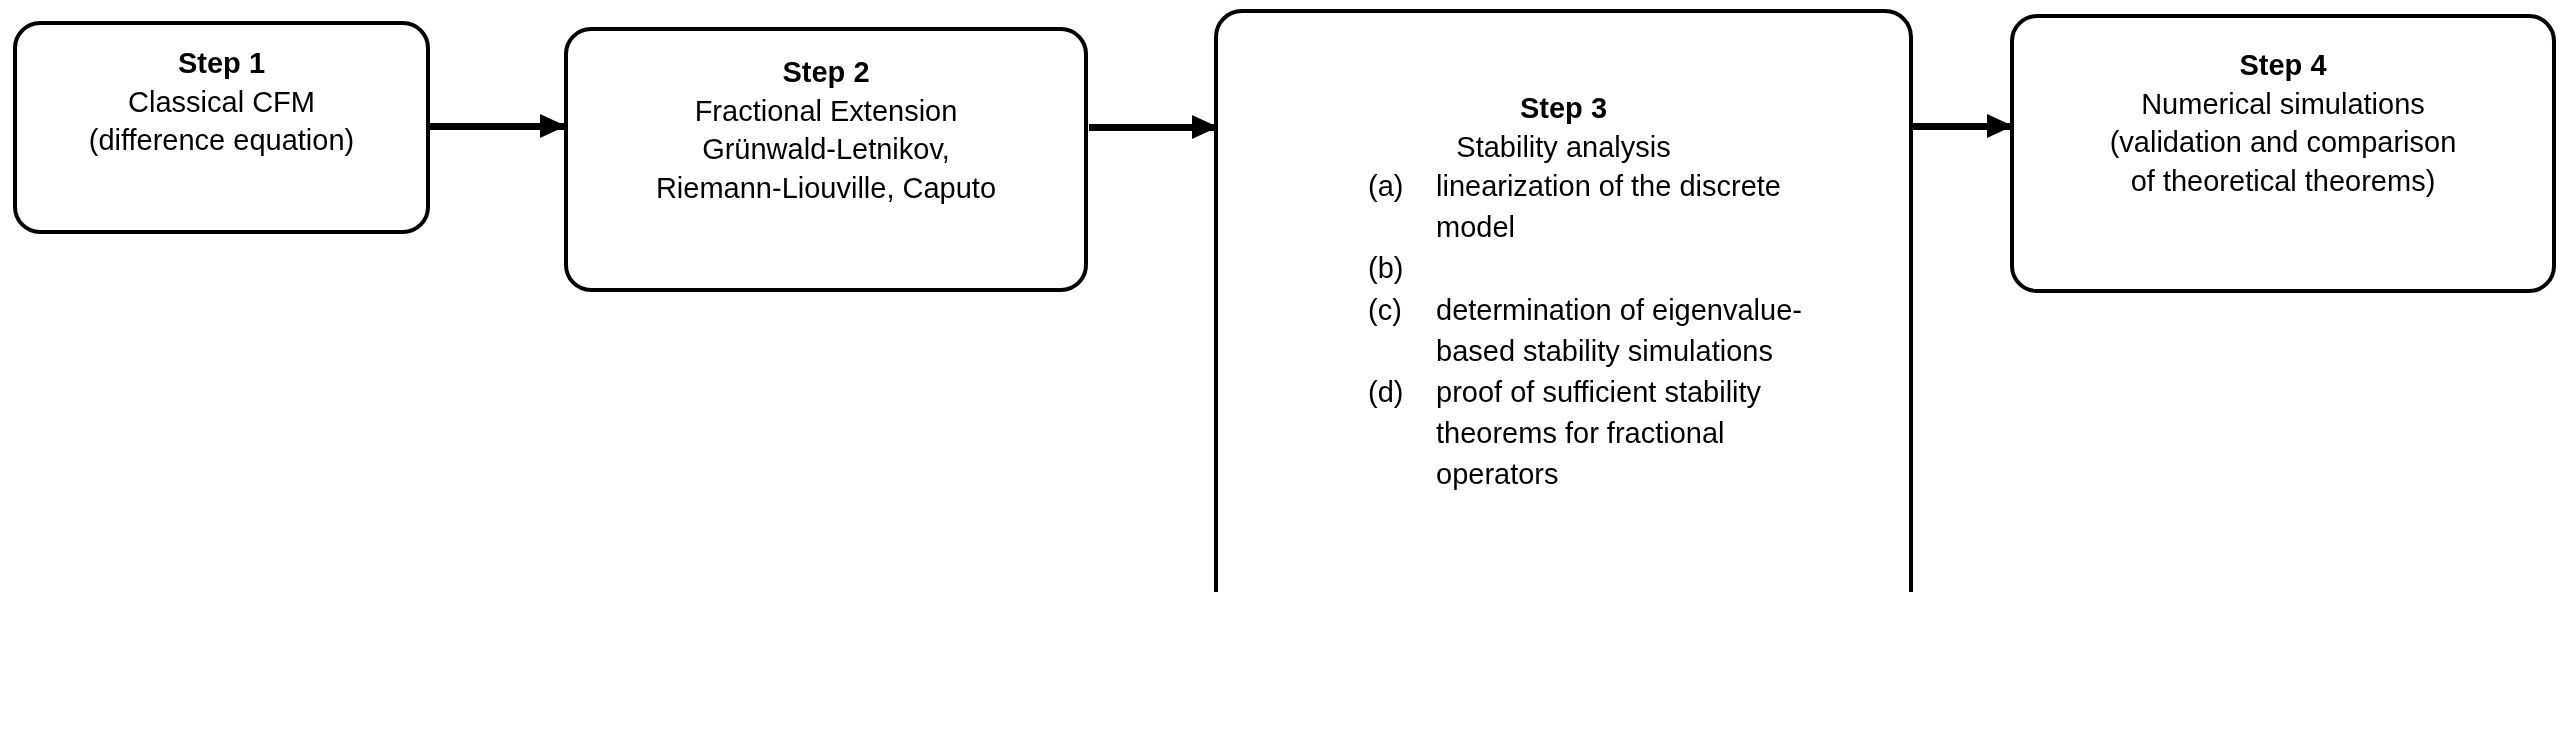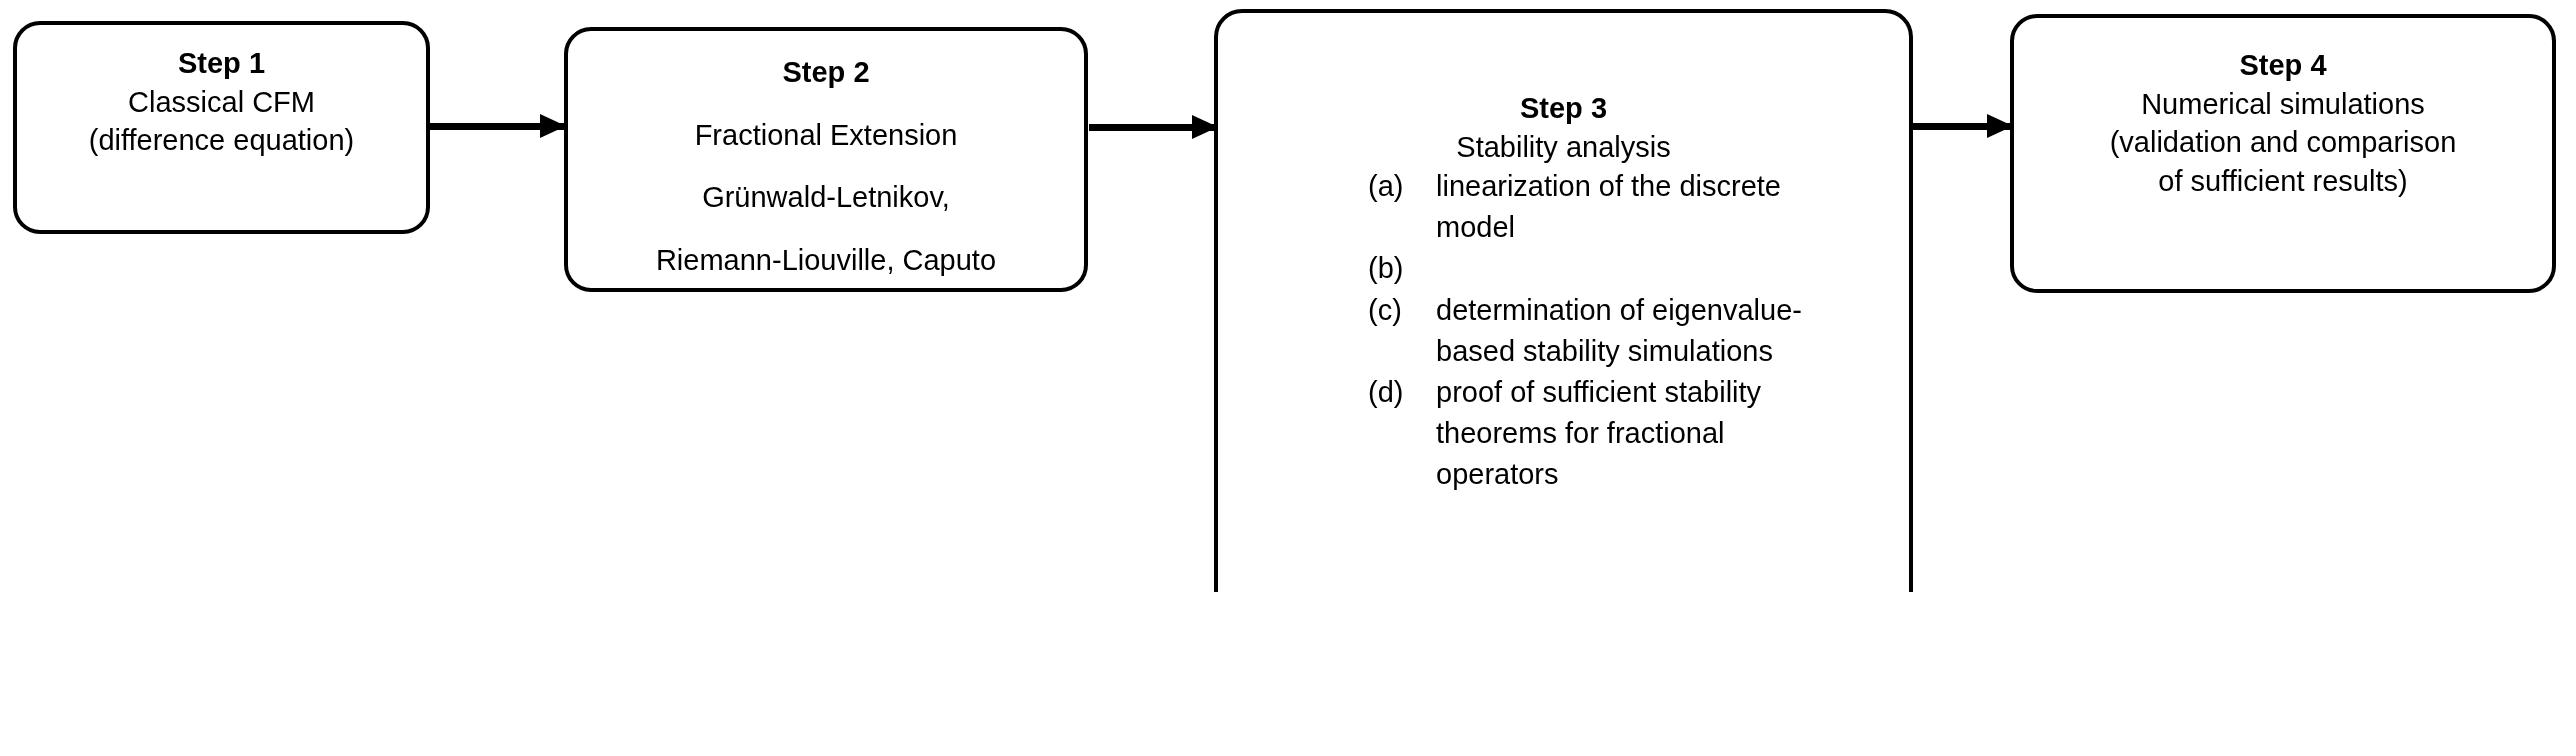--- a/index.html
+++ b/index.html
@@ -54,21 +54,20 @@
     padding-top: 19.4px;
   }
   
   #node-2 {
     left: 564px;
     top: 27px;
     width: 524px;
     height: 265px;
     border-radius: 27px;
     padding-top: 22px;
-    gap: 24px;
   }
   
   #node-3 {
     left: 1214px;
     top: 9px;
     width: 699px;
     height: 734px;
     border-radius: 28px;
     padding-top: 76px;
   }
@@ -192,17 +191,17 @@
 
   <div class="connector" id="conn-3">
     <div class="connector-line"></div>
     <div class="connector-head"></div>
   </div>
 
   <div class="node" id="node-4">
     <div class="node-title">Step 4</div>
     <div class="node-line">Numerical simulations</div>
     <div class="node-line">(validation and comparison</div>
-    <div class="node-line">of sufficient results)</div>
+    <div class="node-line">of theoretical theorems)</div>
   </div>
 
 </div>
 
 
 </body></html>

